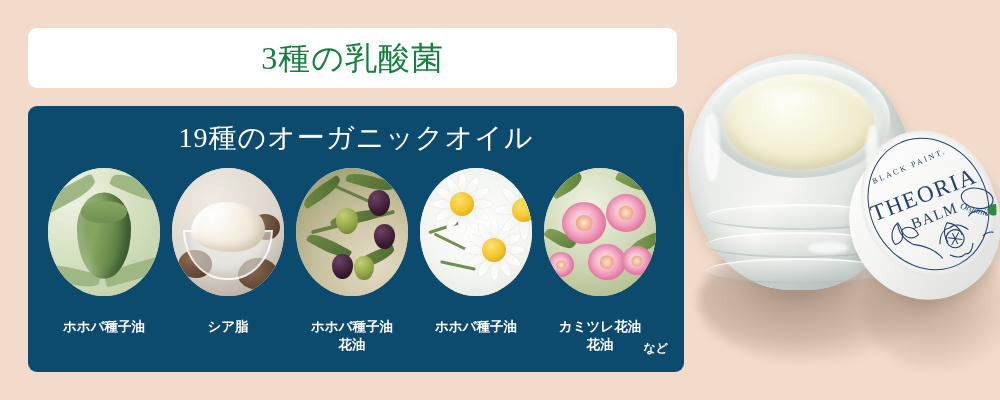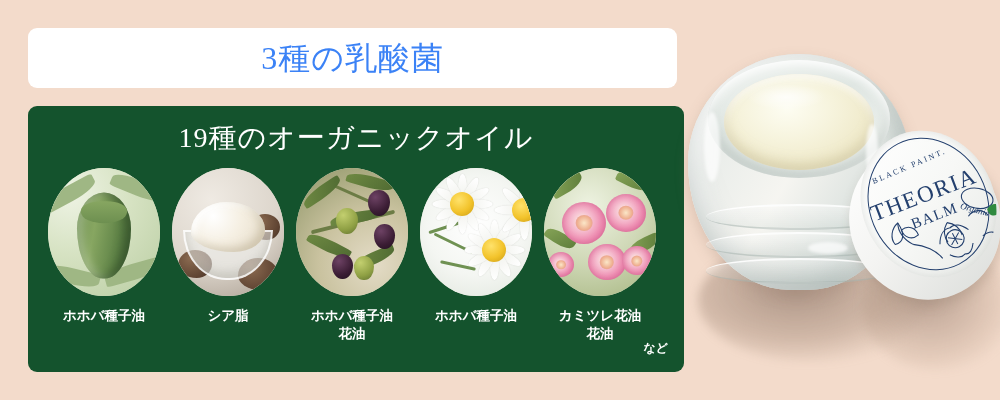--- a/index.html
+++ b/index.html
@@ -31,31 +31,31 @@
     border-radius: 9px;
     display: flex;
     align-items: center;
     justify-content: center;
   }
   .title-text {
     font-family: "Liberation Serif", "DejaVu Serif", serif;
     font-size: 32px;
     font-weight: 400;
     letter-spacing: 1px;
-    color: #3b82f6;
+    color: #15803d;
     line-height: 1;
   }
 
   .green-panel {
     position: absolute;
     left: 28px;
     top: 106px;
     width: 656px;
     height: 266px;
-    background: #14532d;
+    background: #0c4a6e;
     border-radius: 9px;
     overflow: hidden;
   }
   .panel-heading {
     position: absolute;
     top: 18px;
     left: 0;
     width: 100%;
     text-align: center;
     font-family: "Liberation Serif", "DejaVu Serif", serif;
@@ -86,21 +86,21 @@
     border-radius: 50%;
     overflow: hidden;
     position: relative;
     background: #cfd9c2;
   }
   .oil-thumb > .scene {
     position: absolute;
     inset: 0;
   }
   .oil-label {
-    margin-top: 10px;
+    margin-top: 21px;
     font-family: "DejaVu Sans", "Liberation Sans", sans-serif;
     font-size: 13.5px;
     font-weight: 700;
     color: #ffffff;
     text-align: center;
     line-height: 1.35;
     letter-spacing: 0px;
     white-space: pre-line;
   }
   .etc-text {

